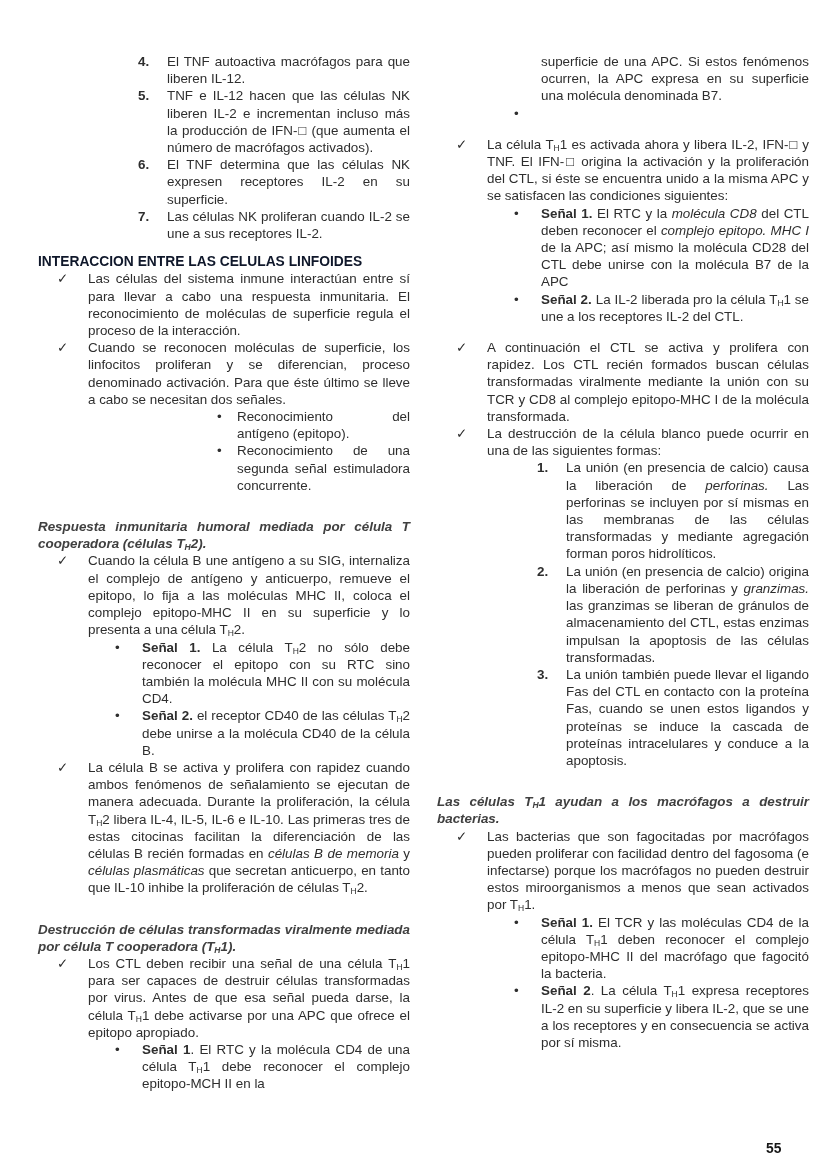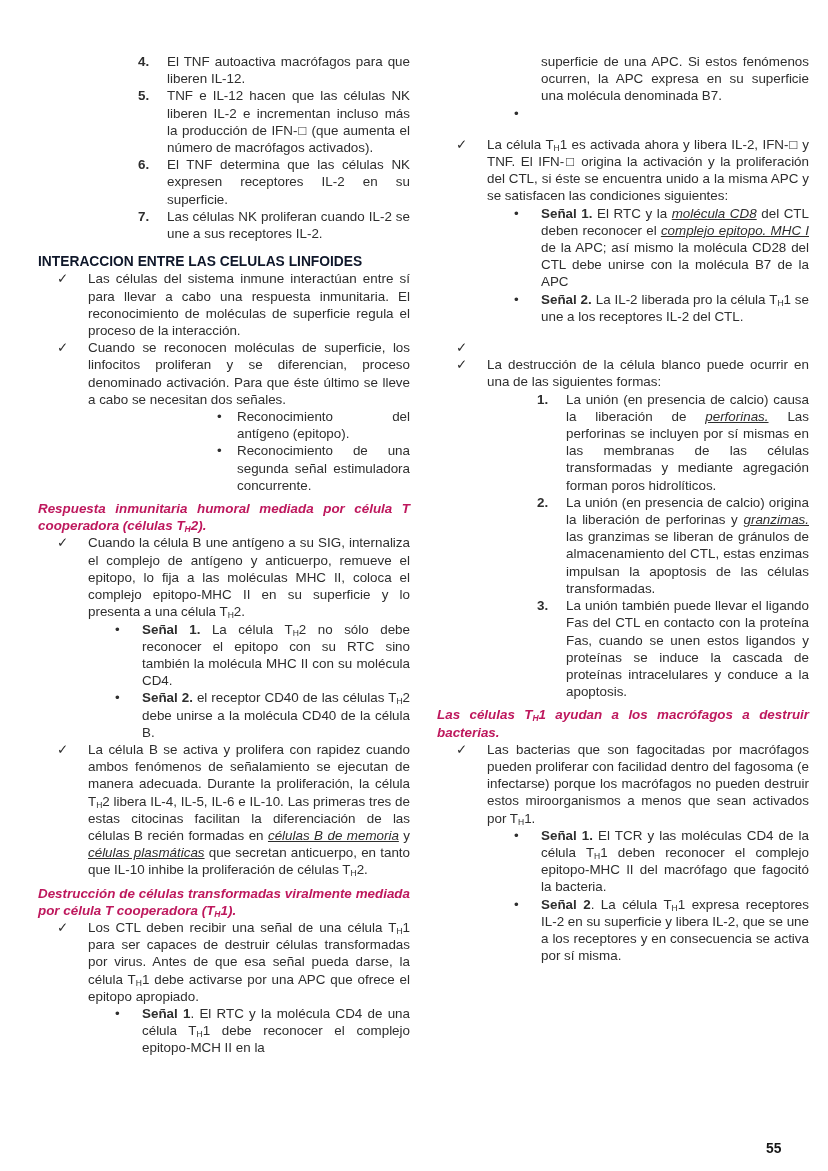--- a/index.html
+++ b/index.html
@@ -16,41 +16,41 @@
   }
   .columns { position:absolute; top:53px; left:38px; display:flex; }
   .col { width:372px; }
   .col + .col { margin-left:27px; }
 
   .b-heading {
     font-weight:700; color:#0f172a; margin-top:11px;
     font-size:13.8px;
   }
   .b-iheading {
-    font-weight:700; font-style:italic; color:#be185d;
-    margin-top:6px; text-align:justify;
+    font-weight:700; font-style:italic; color:#404040;
+    margin-top:24px; text-align:justify;
   }
   .gap { height:14px; }
 
   .item { display:flex; align-items:flex-start; }
   .item .marker { flex:none; }
   .item .txt { flex:1 1 auto; text-align:justify; }
 
   .lvl-check  { padding-left:19px; }
   .lvl-check  .marker { width:31px; }
   .lvl-bullet { padding-left:77px; }
   .lvl-bullet .marker { width:27px; }
   .lvl-num    { padding-left:100px; }
   .lvl-num    .marker { width:29px; font-weight:700; }
   .lvl-deep   { padding-left:179px; }
   .lvl-deep   .marker { width:20px; }
   .lvl-cont   { padding-left:104px;justify-content:flex-end; }
 
   .rb { font-weight:700; }
-  .ri { font-style:italic;text-decoration:underline; }
+  .ri { font-style:italic; }
   sub.subh { font-size:8.5px; line-height:0; vertical-align:-2px; }
 
   .page-number {
     position:absolute; left:766px; top:1140px;
     font-weight:700; font-size:13.8px; color:#161616;
   }
 </style>
 </head>
 <body>
 
@@ -133,20 +133,21 @@
           <span class="marker">•</span>
           <span class="txt"><span class="rb">Señal 1.</span><span> El RTC y la </span><span class="ri">molécula CD8</span><span> del CTL deben reconocer el </span><span class="ri">complejo epitopo. MHC I</span><span> de la APC; así mismo la molécula CD28 del CTL debe unirse con la molécula B7 de la APC</span></span>
         </div>
         <div class="item lvl-bullet">
           <span class="marker">•</span>
           <span class="txt"><span class="rb">Señal 2.</span><span> La IL-2 liberada pro la célula T<sub class="subh">H</sub>1 se une a los receptores IL-2 del CTL.</span></span>
         </div>
         <div class="gap"></div>
         <div class="item lvl-check">
           <span class="marker">✓</span>
+          <span class="txt"><span>A continuación el CTL se activa y prolifera con rapidez. Los CTL recién formados buscan células transformadas viralmente mediante la unión con su TCR y CD8 al complejo epitopo-MHC I de la molécula transformada.</span></span>
         </div>
         <div class="item lvl-check">
           <span class="marker">✓</span>
           <span class="txt"><span>La destrucción de la célula blanco puede ocurrir en una de las siguientes formas:</span></span>
         </div>
         <div class="item lvl-num">
           <span class="marker">1.</span>
           <span class="txt"><span>La unión (en presencia de calcio) causa la liberación de </span><span class="ri">perforinas.</span><span> Las perforinas se incluyen por sí mismas en las membranas de las células transformadas y mediante agregación forman poros hidrolíticos.</span></span>
         </div>
         <div class="item lvl-num">

